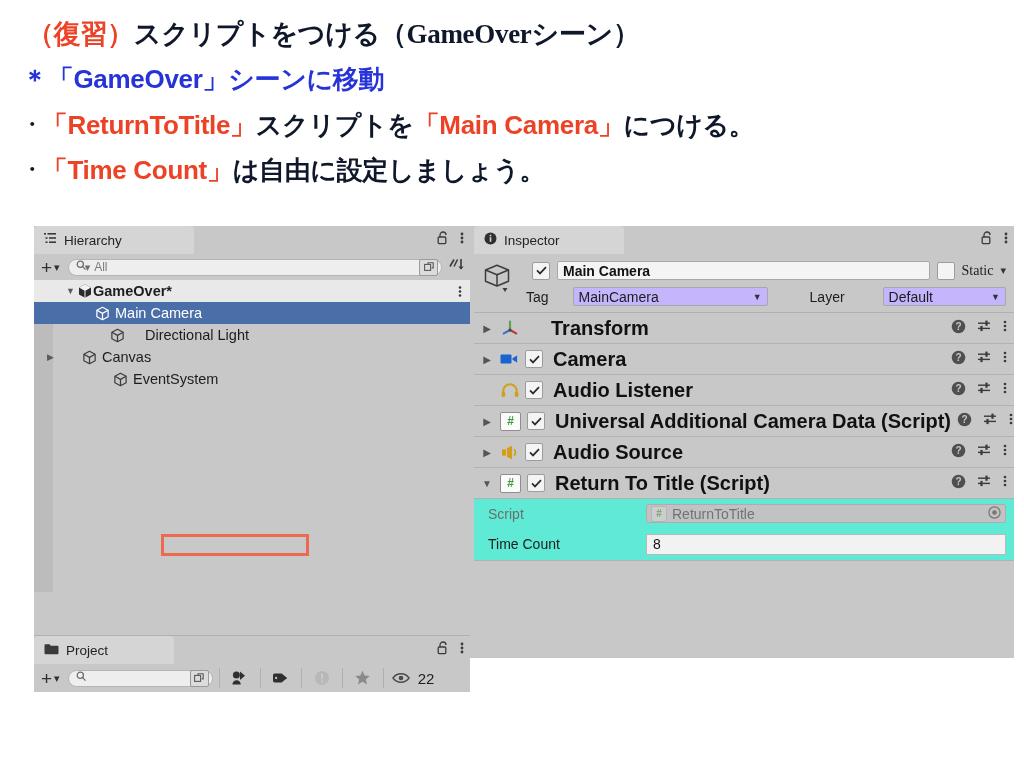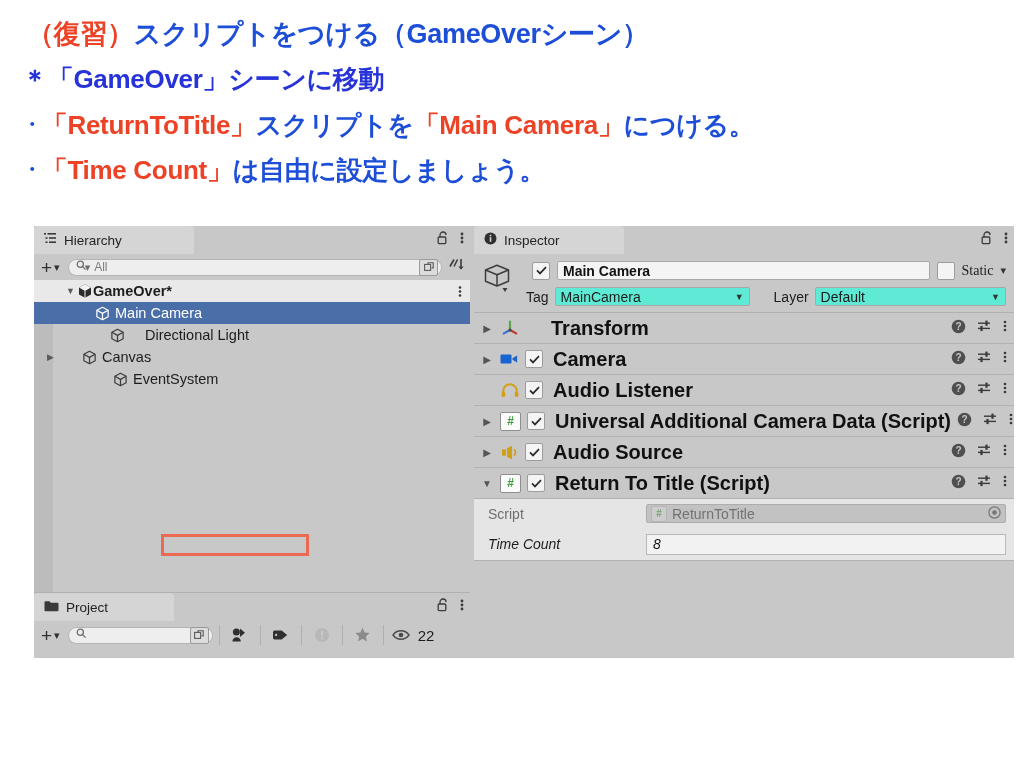--- a/index.html
+++ b/index.html
@@ -15,21 +15,21 @@
   .line {
     font-weight: bold;
     white-space: nowrap;
     letter-spacing: -0.3px;
   }
   .l1 { position:absolute; left: 27px; top: 16px;  font-size: 27px; }
   .l2 { position:absolute; left: 22px; top: 62px;  font-size: 26px; color:#2633d8; }
   .l3 { position:absolute; left: 22px; top: 108px; font-size: 26px; }
   .l4 { position:absolute; left: 22px; top: 153px; font-size: 26px; }
   .red  { color:#ec4226; }
-  .blk  { color:#1d4ed8; }
+  .blk  { color:#0f172a;font-family:Liberation Serif, serif; }
   .bullet { font-size: 20px; vertical-align: 3px; }
 
   
   #unity {
     position: absolute;
     left: 34px; top: 226px;
     width: 980px; height: 432px;
     background: #c8c8c8;
   }
 
@@ -171,25 +171,25 @@
     height: 19px;
     background: #f4f4f4;
     border: 1px solid #a8a8a8;
     border-radius: 2px;
     font-size: 14px; font-weight: bold; color: #111;
     display: flex; align-items: center;
     padding: 0 5px;
     box-sizing: border-box;
   }
   .static-lbl { font-size: 14px; color: #1d1d1d; font-family: Liberation Serif, serif; }
-  .taglayer { position: absolute; left: 52px; top: 33px; right: 8px; display: flex; align-items: center; gap: 6px; }
+  .taglayer { position: absolute; left: 52px; top: 33px; right: 8px; display: flex; align-items: center; gap: 24px; }
   .fld-lbl { font-size: 14px; color: #1d1d1d; }
   .dd {
     height: 19px;
-    background: #5eead4;
+    background: #c4b5fd;
     border: 1px solid #a8a8a8;
     border-radius: 2px;
     display: flex; align-items: center;
     padding: 0 5px;
     font-size: 14px; color: #1d1d1d;
     box-sizing: border-box;
   }
   .dd .caret { margin-left: auto; font-size: 9px; color: #333; }
 
   
@@ -210,21 +210,21 @@
     width: 17px; height: 17px; background:#fbfbfb; border:1px solid #8e8e8e; border-radius:2px;
     display:flex;align-items:center;justify-content:center; font-size:12px; color:#3f9b3f; font-weight:bold;
     flex:0 0 auto;
   }
 
   
   .prop-row {
     height: 29px;
     display: flex; align-items: center;
     padding: 0 8px 0 14px;
-    background: #e5e5e5;
+    background: #5eead4;
     position: relative;
   }
   .prop-lbl { font-size: 14px; color: #1d1d1d; width: 158px; }
   .prop-lbl.dim { color: #6e6e6e; }
   .objfield {
     flex: 1; height: 19px;
     background: #c2c2c2;
     border: 1px solid #adadad; border-radius: 2px;
     display: flex; align-items: center;
     padding: 0 4px; gap: 5px;
@@ -411,21 +411,21 @@
                 <path d="M8 7.9v6.7" fill="none" stroke="#3d3d3d" stroke-width="1.3"></path>
               </svg>
             </span>
             <span style="margin-left: 5px;">EventSystem</span>
           </div>
         </div>
     </div>
   </div>
 
   <div id="project">
-    <div class="tabbar" style="border-top:1px solid #b0b0b0;">
+    <div class="tabbar" style="border-top:1px solid #b0b0b0;margin-top:43px;">
       <div class="tab" id="proj-tab">
         <span>
           <svg width="15" height="12" viewBox="0 0 15 12">
               <path d="M0.5 2.2a1 1 0 0 1 1-1h4l1.4 1.6h6.6a1 1 0 0 1 1 1v6.4a1 1 0 0 1-1 1H1.5a1 1 0 0 1-1-1z" fill="#3a3a3a"></path>
             </svg>
         </span>
         <span>Project</span>
       </div>
       <div class="tab-tools">
         <span>
@@ -554,21 +554,21 @@
         <span class="static-lbl">Static</span>
         <span class="tiny" style="color:#333;">▾</span>
       </div>
       <div class="taglayer">
         <span class="fld-lbl">Tag</span>
         <span class="dd" style="width:195px;">
           <span>MainCamera</span>
           <span class="caret">▼</span>
         </span>
         <span class="fld-lbl" style="margin-left:18px;">Layer</span>
-        <span class="dd" style="flex:1;">
+        <span class="dd" style="flex:1;margin-left:14px;">
           <span>Default</span>
           <span class="caret">▼</span>
         </span>
       </div>
     </div>
 
     <div id="comp-list">
         <div class="comp">
           <span class="tri">▶</span>
           <span style="display: inline-flex; width: 19px; justify-content: center;">
@@ -760,21 +760,21 @@
         <span>ReturnToTitle</span>
         <span class="dot">
           <svg width="13" height="13" viewBox="0 0 13 13">
               <circle cx="6.5" cy="6.5" r="5.6" fill="none" stroke="#757575" stroke-width="1.2"></circle>
               <circle cx="6.5" cy="6.5" r="2.3" fill="#757575"></circle>
             </svg>
         </span>
       </span>
     </div>
 
-    <div class="prop-row" style="height:32px;font-style:italic;">
+    <div class="prop-row" style="height:32px;">
       <span class="prop-lbl">Time Count</span>
       <span class="numfield">
           <span>8</span>
         </span>
     </div>
     <div class="sep-line"></div>
 
   </div>
 
   <div class="annot" id="annot-maincam"></div>

